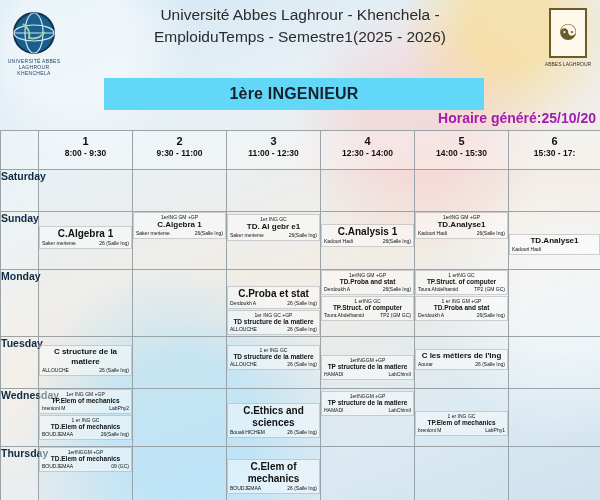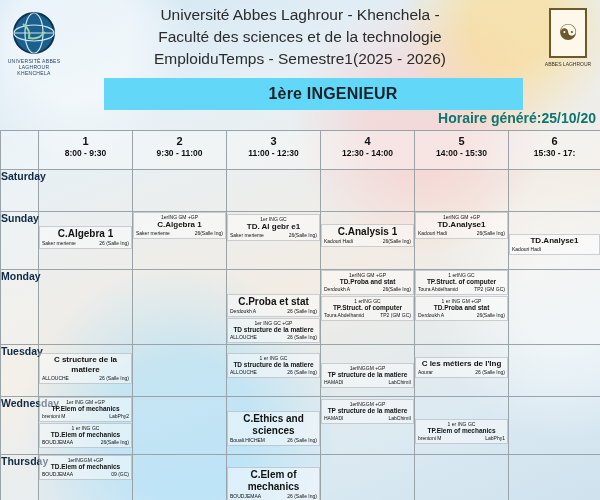--- a/index.html
+++ b/index.html
@@ -28,26 +28,26 @@
     display:flex;align-items:center;justify-content:center;
   }
   .logo-right .badge span{font-size:22px;color:#6b5a2a;font-family:"Liberation Serif",serif;}
   .logo-right .cap{font-size:5px;color:#3d3320;margin-top:3px;line-height:1.3;}
 
   .titles{position:absolute;left:70px;top:4px;width:460px;text-align:center;color:#2b2b2b;}
   .titles div{font-size:15.5px;line-height:1.42;}
 
   .banner{
     position:absolute;left:104px;top:78px;width:380px;height:32px;
-    background:#63d7f7;display:flex;align-items:center;justify-content:center;padding-left:39px;
+    background:#63d7f7;display:flex;align-items:center;justify-content:center;
   }
   .banner span{font-size:16px;font-weight:bold;color:#16222b;letter-spacing:.2px;}
 
   .gen{
-    position:absolute;right:4px;top:110px;font-size:14px;font-weight:bold;color:#0f766e;
+    position:absolute;right:4px;top:110px;font-size:14px;font-weight:bold;color:#a21caf;
     white-space:nowrap;
   }
 
   
   .grid{position:absolute;left:0;top:130px;width:600px;border-collapse:collapse;table-layout:fixed;}
   .grid td,.grid th{border:1px solid #9aa3a8;vertical-align:top;padding:0;}
   .grid .hrow th{height:38px;background:rgba(255,255,255,0.30);text-align:center;color:#111;}
   .hnum{font-size:11px;font-weight:bold;display:block;line-height:14px;padding-top:3px;}
   .hrange{font-size:8.5px;display:block;line-height:11px;}
   .daycell{
@@ -82,21 +82,20 @@
         <ellipse cx="23" cy="23" rx="20" ry="8" fill="none" stroke="#cfe6f5" stroke-width="1.2"></ellipse>
         <ellipse cx="23" cy="23" rx="9" ry="20" fill="none" stroke="#cfe6f5" stroke-width="1.2"></ellipse>
         <line x1="3" y1="23" x2="43" y2="23" stroke="#cfe6f5" stroke-width="1.2"></line>
         <path d="M12 14 q8 6 6 14 q10 2 16 -6" fill="none" stroke="#9fd4a0" stroke-width="2"></path>
       </svg>
       <div class="cap">UNIVERSITÉ ABBES LAGHROUR KHENCHELA</div>
     </div>
 
     <div class="titles">
       <div>Université Abbes Laghrour - Khenchela -</div>
-      <div>Faculté des sciences et de la technologie</div>
       <div>EmploiduTemps - Semestre1(2025 - 2026)</div>
     </div>
 
     <div class="logo-right">
       <div class="badge">
           <span>☯</span>
         </div>
       <div class="cap">ABBES LAGHROUR</div>
     </div>
 
@@ -223,21 +222,21 @@
         </div>
       </td>
     </tr>
 
     <tr style="height:62px">
       <td class="daycell">Monday</td>
       <td class="cell"></td>
       <td class="cell"></td>
 
       <td class="cell stack">
-        <div class="ev" style="margin-top:24px">
+        <div class="ev" style="margin-top:16px">
           <div class="ttl">C.Proba et stat</div>
           <div class="meta">
             <span>Derdoukh A</span>
             <span class="r">26 (Salle Ing)</span>
           </div>
         </div>
         <div class="ev">
           <div class="grp">1er ING GC +GP</div>
           <div class="ttl xsmall">TD structure de la matiere</div>
           <div class="meta">

